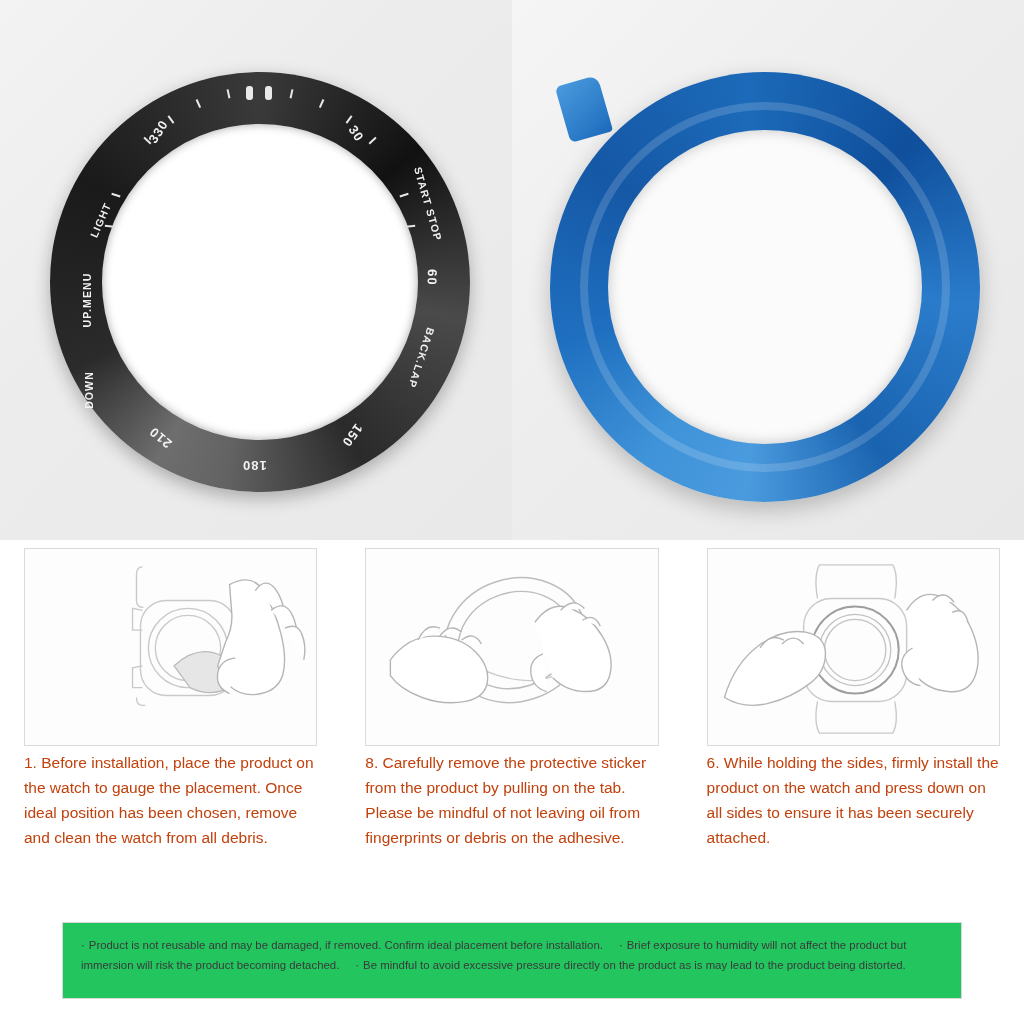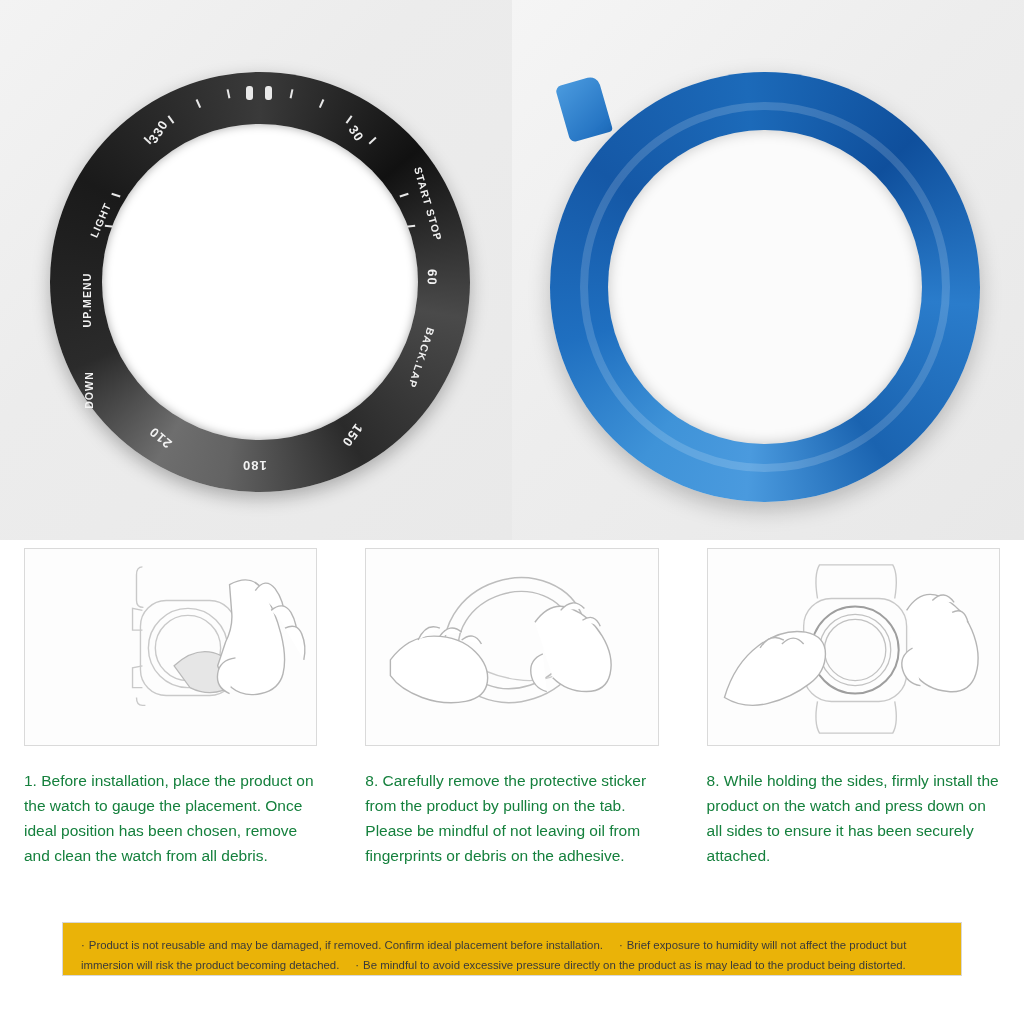--- a/index.html
+++ b/index.html
@@ -158,39 +158,39 @@
   .step-img {
     position: relative;
     width: 100%;
     height: 198px;
     border: 1px solid #dadada;
     background: #fdfdfd;
     box-sizing: border-box;
     overflow: hidden;
   }
   .step-text {
-    margin-top: 22px;
+    margin-top: 4px;
     font-size: 15.5px;
     line-height: 1.62;
-    color: #15803d;
+    color: #c2410c;
     font-family: "Liberation Sans", sans-serif;
   }
 
   
   .step-img svg { display:block; width:100%; height:100%; }
 
   
   .footnote {
     position: absolute;
     left: 62px; top: 922px;
     width: 900px;
     box-sizing: border-box;
     border: 1px solid #d8d8d8;
-    padding: 13px 18px 0 18px;
-    background: #eab308;
+    padding: 13px 18px 23px 18px;
+    background: #22c55e;
   }
   .footnote p {
     margin: 0;
     font-size: 11.4px;
     line-height: 1.72;
     color: #3a3a3a;
     text-align: left;
   }
   .fn-bullet { margin-right: 4px; }
   .fn-sep { display: inline-block; width: 16px; }
@@ -343,21 +343,21 @@
               <path d="M16 150 q10 -34 34 -52 q24 -18 48 -14 q20 4 20 22 q0 18 -16 30 q-18 14 -42 20 q-24 6 -44 -6 z"></path>
               <path d="M52 100 q10 -16 24 -8"></path>
               <path d="M74 96 q12 -12 22 0"></path>
               <path d="M200 62 q14 -22 34 -14 q22 10 32 34 q10 24 4 44 q-6 20 -28 18 q-22 -2 -34 -18"></path>
               <path d="M226 52 q12 -12 22 2"></path>
               <path d="M246 64 q12 -6 16 10"></path>
               <path d="M206 100 q-14 8 -10 22 q4 14 18 16"></path>
             </g>
           </svg>
         </div>
-        <div class="step-text">8. While holding the sides, firmly install the product on the watch and press down on all sides to ensure it has been securely attached.</div>
+        <div class="step-text">6. While holding the sides, firmly install the product on the watch and press down on all sides to ensure it has been securely attached.</div>
       </div>
     </div>
   </div>
 
   <div class="footnote">
     <p>
       <span class="fn-bullet">·</span><span>Product is not reusable and may be damaged, if removed. Confirm ideal placement before installation.</span><span class="fn-sep"></span><span class="fn-bullet">·</span><span>Brief exposure to humidity will not affect the product but immersion will risk the product becoming detached.</span><span class="fn-sep"></span><span class="fn-bullet">·</span><span>Be mindful to avoid excessive pressure directly on the product as is may lead to the product being distorted.</span>
     </p>
   </div>
 

